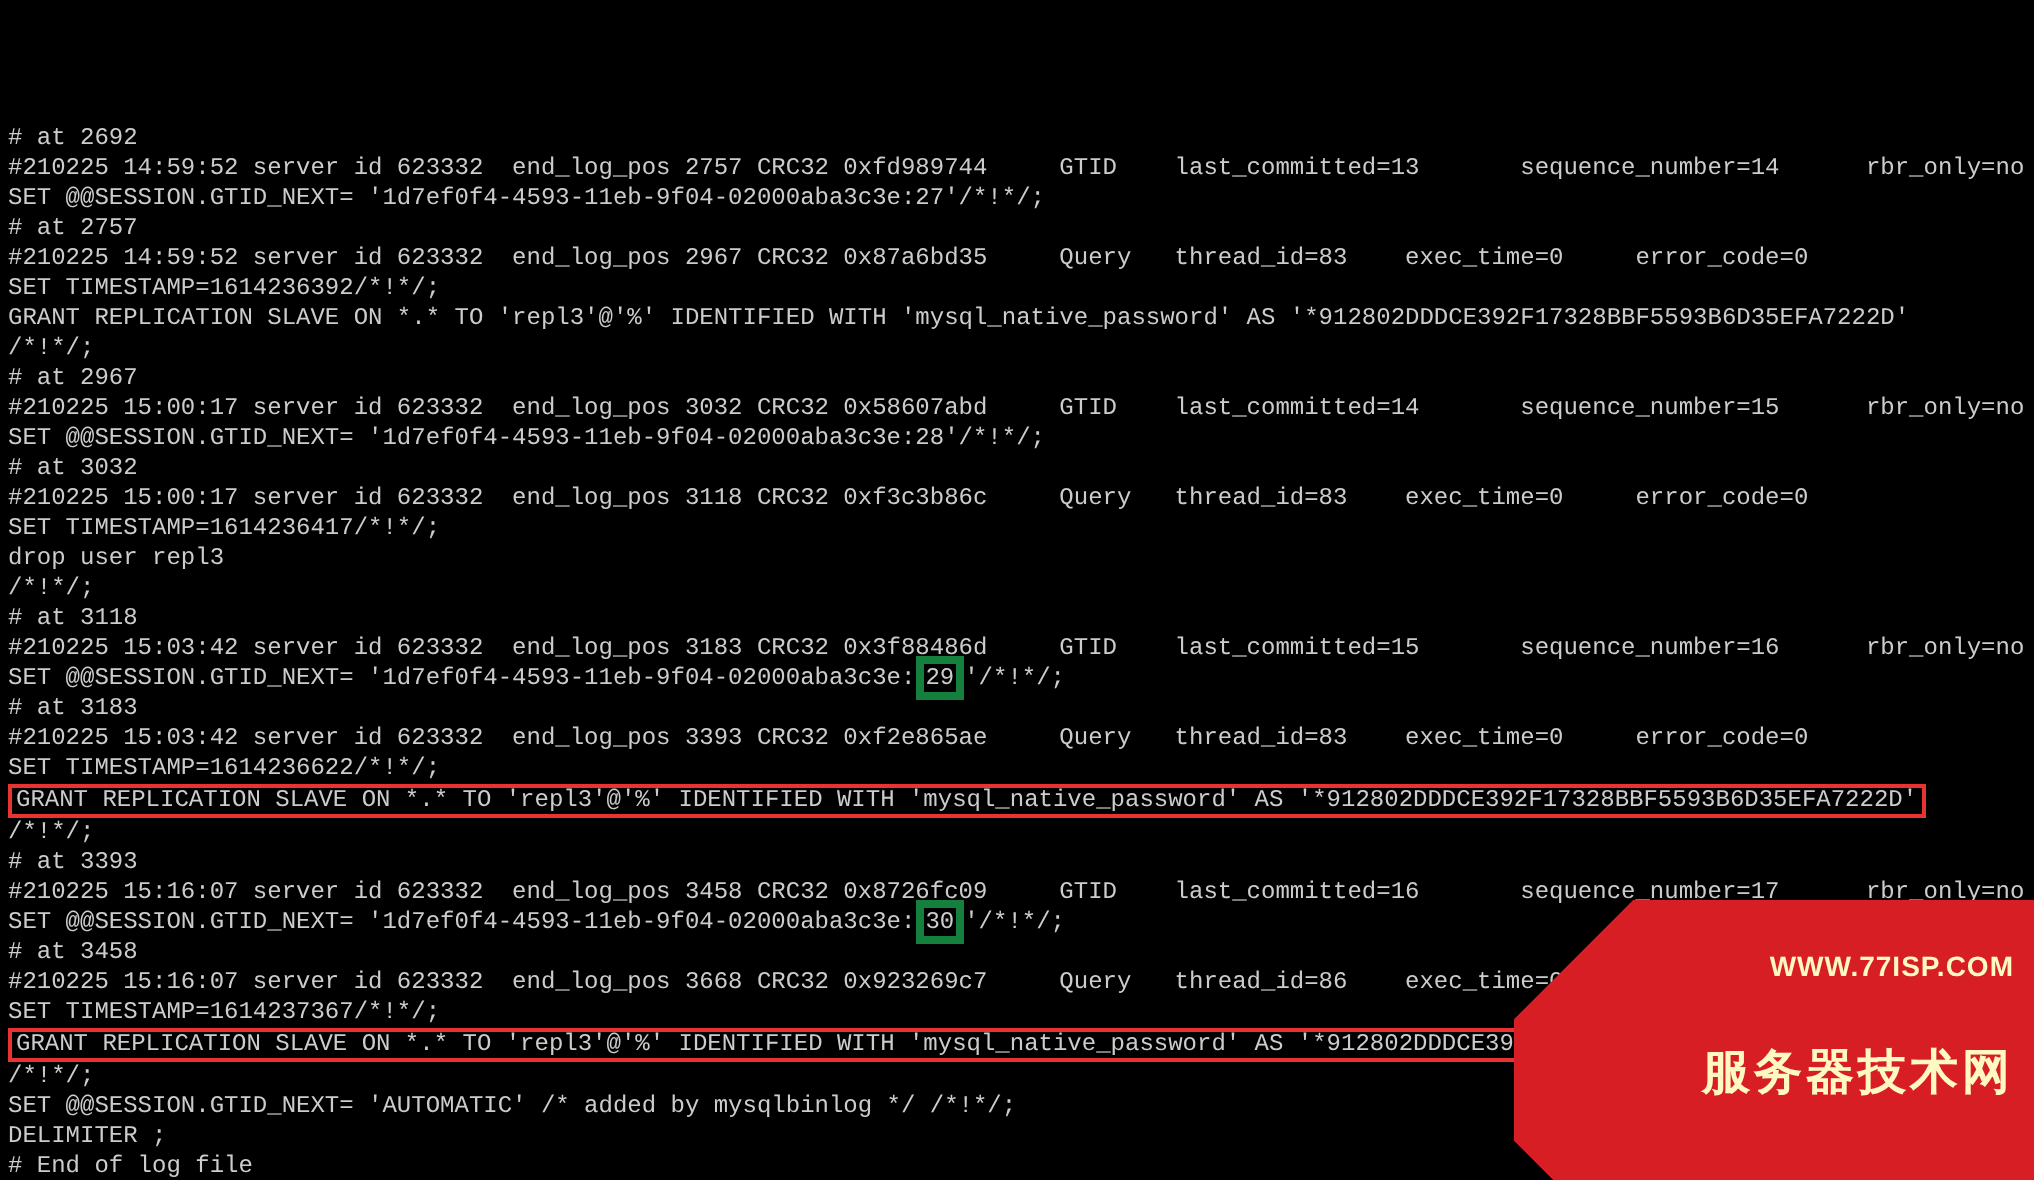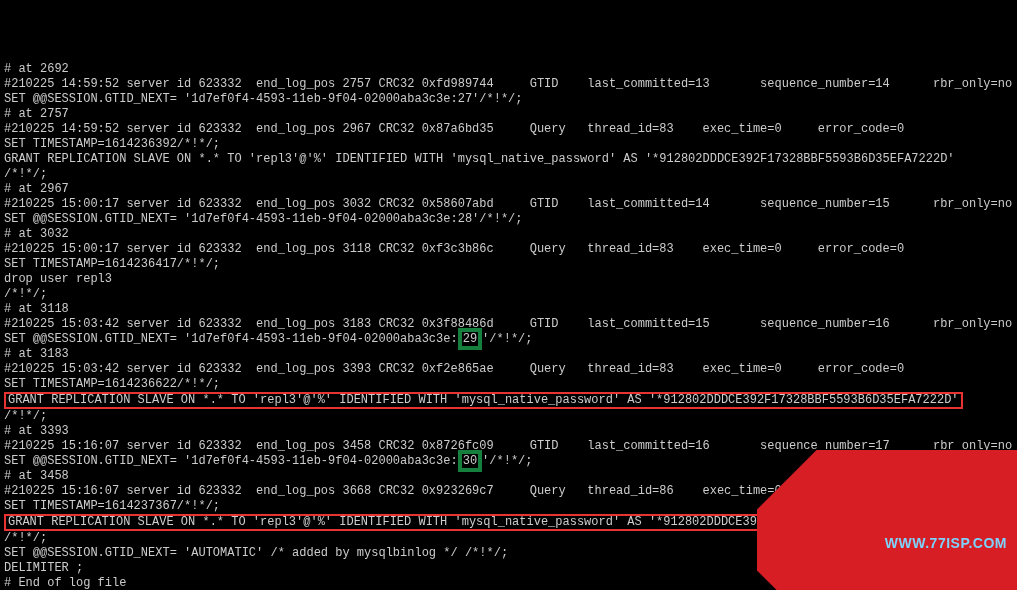--- a/index.html
+++ b/index.html
@@ -44,35 +44,36 @@
       bottom: -120px;
       width: 340px;
       height: 340px;
       background: #d71e25;
       transform: rotate(45deg);
     }
     .watermark-text {
       position: absolute;
       right: 10px;
       bottom: 8px;
-      color: #7dd3fc;
+      color: #fef9c3;
       text-align: right;
       font-family: "Microsoft YaHei", Arial, sans-serif;
     }
     .watermark-text .url { font-size: 14px; font-weight: bold; letter-spacing: 0.5px; }
     .watermark-text .cn { font-size: 24px; font-weight: bold; letter-spacing: 2px; }
   </style>
 </head>
 <body>
 
 
 
 <div class="terminal" id="terminal-root"><div class="line"># at 2692</div><div class="line">#210225 14:59:52 server id 623332  end_log_pos 2757 CRC32 0xfd989744     GTID    last_committed=13       sequence_number=14      rbr_only=no</div><div class="line">SET @@SESSION.GTID_NEXT= '1d7ef0f4-4593-11eb-9f04-02000aba3c3e:27'/*!*/;</div><div class="line"># at 2757</div><div class="line">#210225 14:59:52 server id 623332  end_log_pos 2967 CRC32 0x87a6bd35     Query   thread_id=83    exec_time=0     error_code=0</div><div class="line">SET TIMESTAMP=1614236392/*!*/;</div><div class="line">GRANT REPLICATION SLAVE ON *.* TO 'repl3'@'%' IDENTIFIED WITH 'mysql_native_password' AS '*912802DDDCE392F17328BBF5593B6D35EFA7222D'</div><div class="line">/*!*/;</div><div class="line"># at 2967</div><div class="line">#210225 15:00:17 server id 623332  end_log_pos 3032 CRC32 0x58607abd     GTID    last_committed=14       sequence_number=15      rbr_only=no</div><div class="line">SET @@SESSION.GTID_NEXT= '1d7ef0f4-4593-11eb-9f04-02000aba3c3e:28'/*!*/;</div><div class="line"># at 3032</div><div class="line">#210225 15:00:17 server id 623332  end_log_pos 3118 CRC32 0xf3c3b86c     Query   thread_id=83    exec_time=0     error_code=0</div><div class="line">SET TIMESTAMP=1614236417/*!*/;</div><div class="line">drop user repl3</div><div class="line">/*!*/;</div><div class="line"># at 3118</div><div class="line">#210225 15:03:42 server id 623332  end_log_pos 3183 CRC32 0x3f88486d     GTID    last_committed=15       sequence_number=16      rbr_only=no</div><div class="line"><span>SET @@SESSION.GTID_NEXT= '1d7ef0f4-4593-11eb-9f04-02000aba3c3e:</span><span class="hl-red-inline">29</span><span>'/*!*/;</span></div><div class="line"># at 3183</div><div class="line">#210225 15:03:42 server id 623332  end_log_pos 3393 CRC32 0xf2e865ae     Query   thread_id=83    exec_time=0     error_code=0</div><div class="line">SET TIMESTAMP=1614236622/*!*/;</div><div class="line"><span class="hl-red">GRANT REPLICATION SLAVE ON *.* TO 'repl3'@'%' IDENTIFIED WITH 'mysql_native_password' AS '*912802DDDCE392F17328BBF5593B6D35EFA7222D'</span></div><div class="line">/*!*/;</div><div class="line"># at 3393</div><div class="line">#210225 15:16:07 server id 623332  end_log_pos 3458 CRC32 0x8726fc09     GTID    last_committed=16       sequence_number=17      rbr_only=no</div><div class="line"><span>SET @@SESSION.GTID_NEXT= '1d7ef0f4-4593-11eb-9f04-02000aba3c3e:</span><span class="hl-red-inline">30</span><span>'/*!*/;</span></div><div class="line"># at 3458</div><div class="line">#210225 15:16:07 server id 623332  end_log_pos 3668 CRC32 0x923269c7     Query   thread_id=86    exec_time=0     error_code=0</div><div class="line">SET TIMESTAMP=1614237367/*!*/;</div><div class="line"><span class="hl-red">GRANT REPLICATION SLAVE ON *.* TO 'repl3'@'%' IDENTIFIED WITH 'mysql_native_password' AS '*912802DDDCE392F17328BBF5593B6D35EFA7222D'</span></div><div class="line">/*!*/;</div><div class="line">SET @@SESSION.GTID_NEXT= 'AUTOMATIC' /* added by mysqlbinlog */ /*!*/;</div><div class="line">DELIMITER ;</div><div class="line"># End of log file</div></div>
 
 <div class="watermark">
   <div class="watermark-tri"></div>
   <div class="watermark-text">
     <div class="url">WWW.77ISP.COM</div>
+    <div class="cn">服务器技术网</div>
   </div>
 </div>
 
 
 
 
 </body></html>

